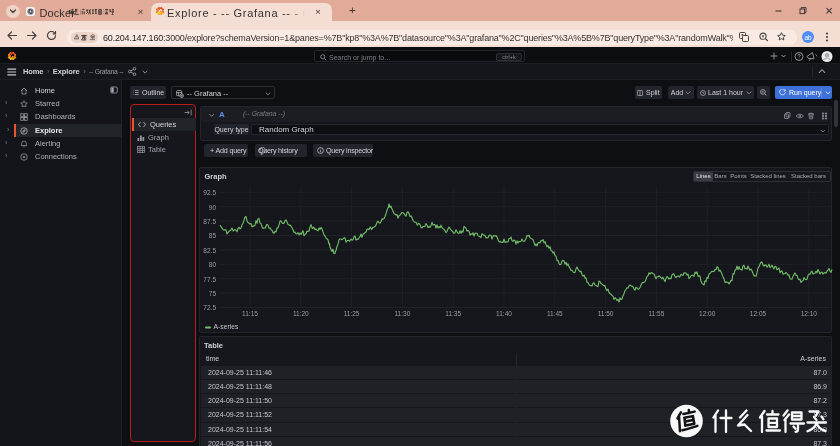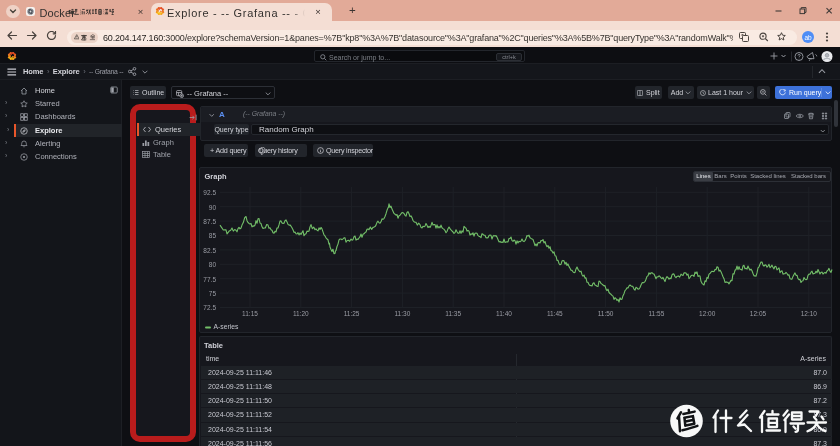--- a/index.html
+++ b/index.html
@@ -32,21 +32,21 @@
 .nav-ico { position:absolute; left:20px; top:3px; width:8px; height:8px; }
 #crumbs { position:absolute; left:23px; top:19.8px; font-size:7.5px; color:#d4d5db; font-weight:bold; letter-spacing:-0.1px; }
 .crumb-sep { color:#6e717a; font-weight:normal; padding:0 3.5px; }
 .crumb-dim { color:#9b9da5; font-weight:normal; font-size:6.8px; letter-spacing:-0.25px; }
 
 
 .btn { position:absolute; height:13px; background:#22252b; border-radius:2px; color:#d2d3d9; font-size:7.5px; line-height:13px; text-align:center; white-space:nowrap; overflow:hidden; }
 #runq { position:absolute; left:775px; top:39px; width:57px; height:13px; background:#3d71d9; border-radius:2px; color:#fff; font-size:7px; line-height:13px; white-space:nowrap; }
 
 
-#mininav { position:absolute; left:130px; top:56.5px; width:66px; height:338px; background:#16171d; border:6px solid #b91c1c; border-radius:10px; }
+#mininav { position:absolute; left:130px; top:56.5px; width:66px; height:338px; background:#16171d; border:1px solid #b91c1c; border-radius:4px; }
 .mn-item { position:absolute; left:1px; width:63px; height:13px; font-size:7.5px; color:#9fa2aa; line-height:13px; }
 .mn-item .txt { position:absolute; left:16px; }
 
 
 #qpanel { position:absolute; left:200px; top:59px; width:632px; height:34.5px; background:#16171d; border:1px solid #22252b; border-radius:2px; }
 
 
 #gpanel { position:absolute; left:199px; top:120px; width:633px; height:166px; background:#16171d; border:1px solid #22252b; border-radius:2px; }
 
 #tpanel { position:absolute; left:199px; top:288.5px; width:633px; height:157.5px; background:#16171d; border:1px solid #22252b; border-radius:2px 2px 0 0; border-bottom:none; }

